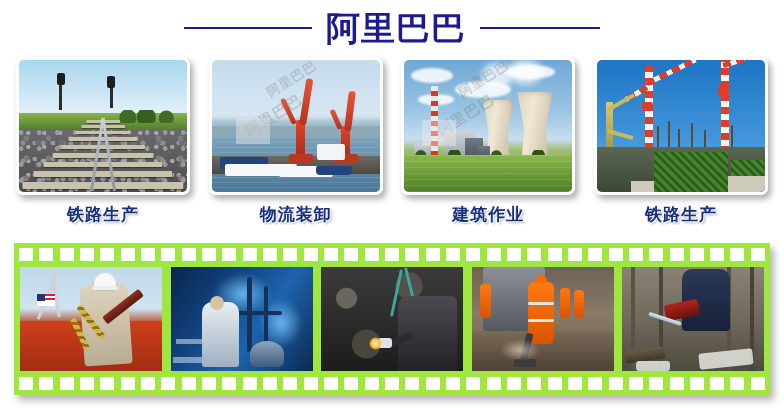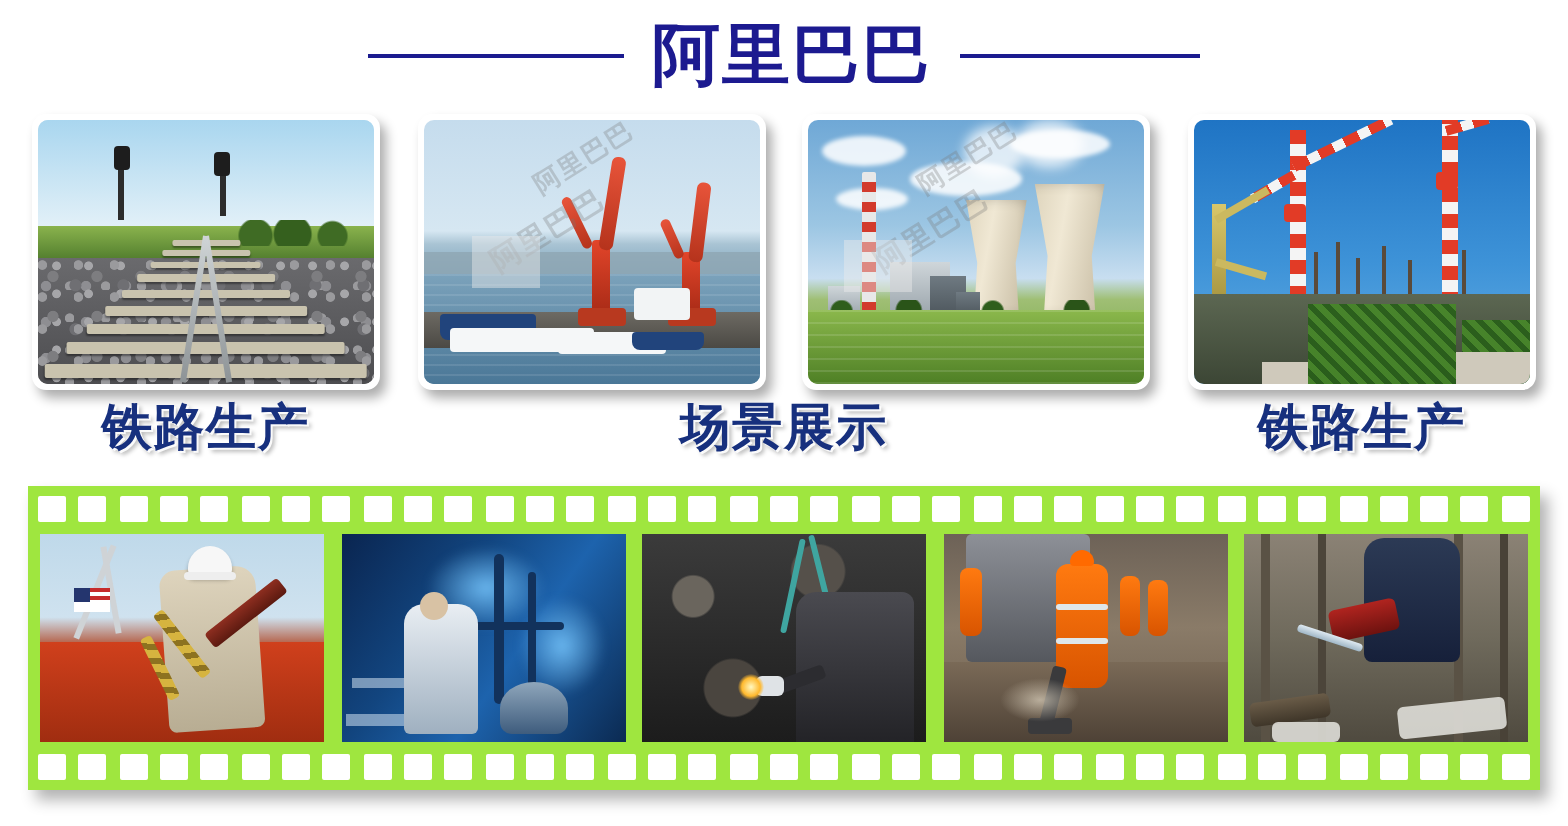--- a/index.html
+++ b/index.html
@@ -71,21 +71,21 @@
     position: absolute;
     top: 198px; left: 0;
     width: 784px; height: 36px;
     display: flex;
     justify-content: space-between;
     padding: 0 16px;
   }
   .scene-label {
     width: 174px;
     text-align: center;
-    font-size: 25px;
+    font-size: 17px;
     font-weight: bold;
     color: #17307e;
     line-height: 32px;
     letter-spacing: 1px;
     text-shadow: 1px 1px 0 rgba(255,255,255,0.9), 2px 2px 2px rgba(0,0,0,0.28);
     white-space: nowrap;
   }
 
   
   .filmstrip {
@@ -404,21 +404,22 @@
         <div class="netting" style="left:80%;width:20%;height:24%;"></div>
         <div class="slab" style="left:78%;bottom:0;width:22%;height:12%;"></div>
         <div class="slab" style="left:20%;bottom:0;width:14%;height:8%;"></div>
       </div>
     </div>
   </div>
 </div>
 
 <div class="label-row">
   <div class="scene-label">铁路生产</div>
-  <div class="scene-label">场景展示</div>
+  <div class="scene-label">物流装卸</div>
+  <div class="scene-label">建筑作业</div>
   <div class="scene-label">铁路生产</div>
 </div>
 
 <div class="filmstrip">
   <div class="sprocket-row top" id="sprockets-top">
       <div class="sprocket"></div>
       <div class="sprocket"></div>
       <div class="sprocket"></div>
       <div class="sprocket"></div>
       <div class="sprocket"></div>

